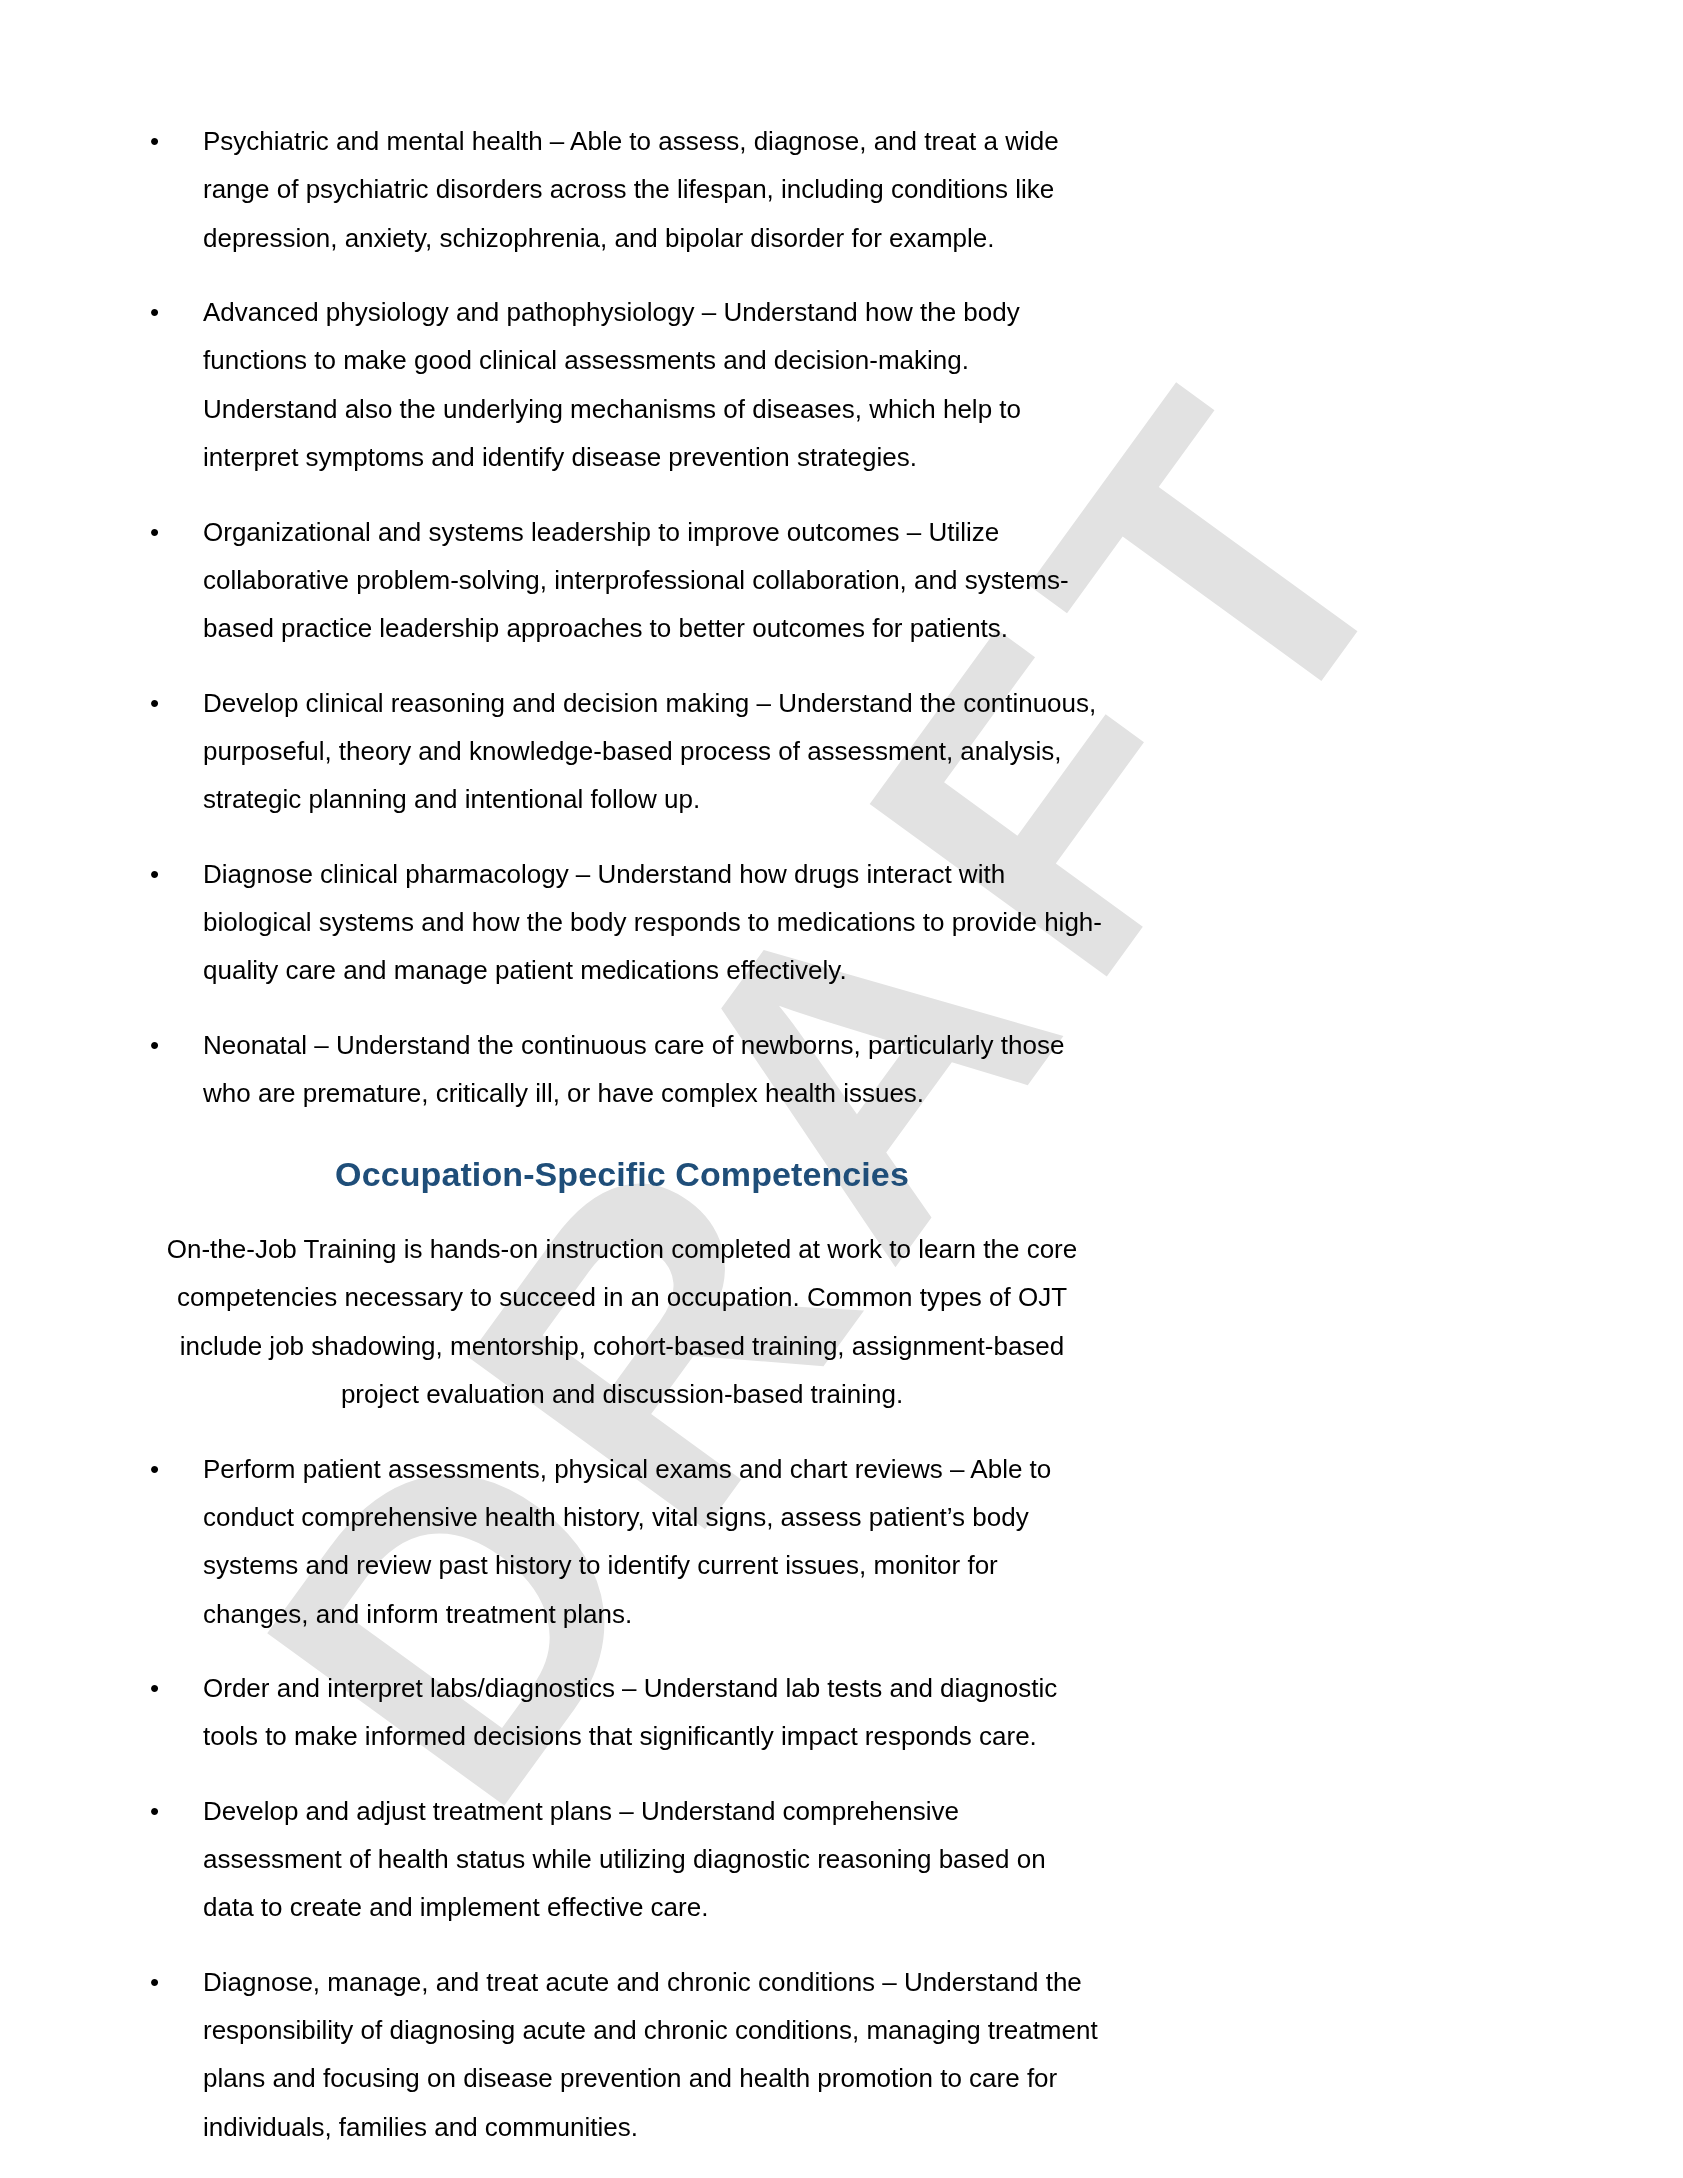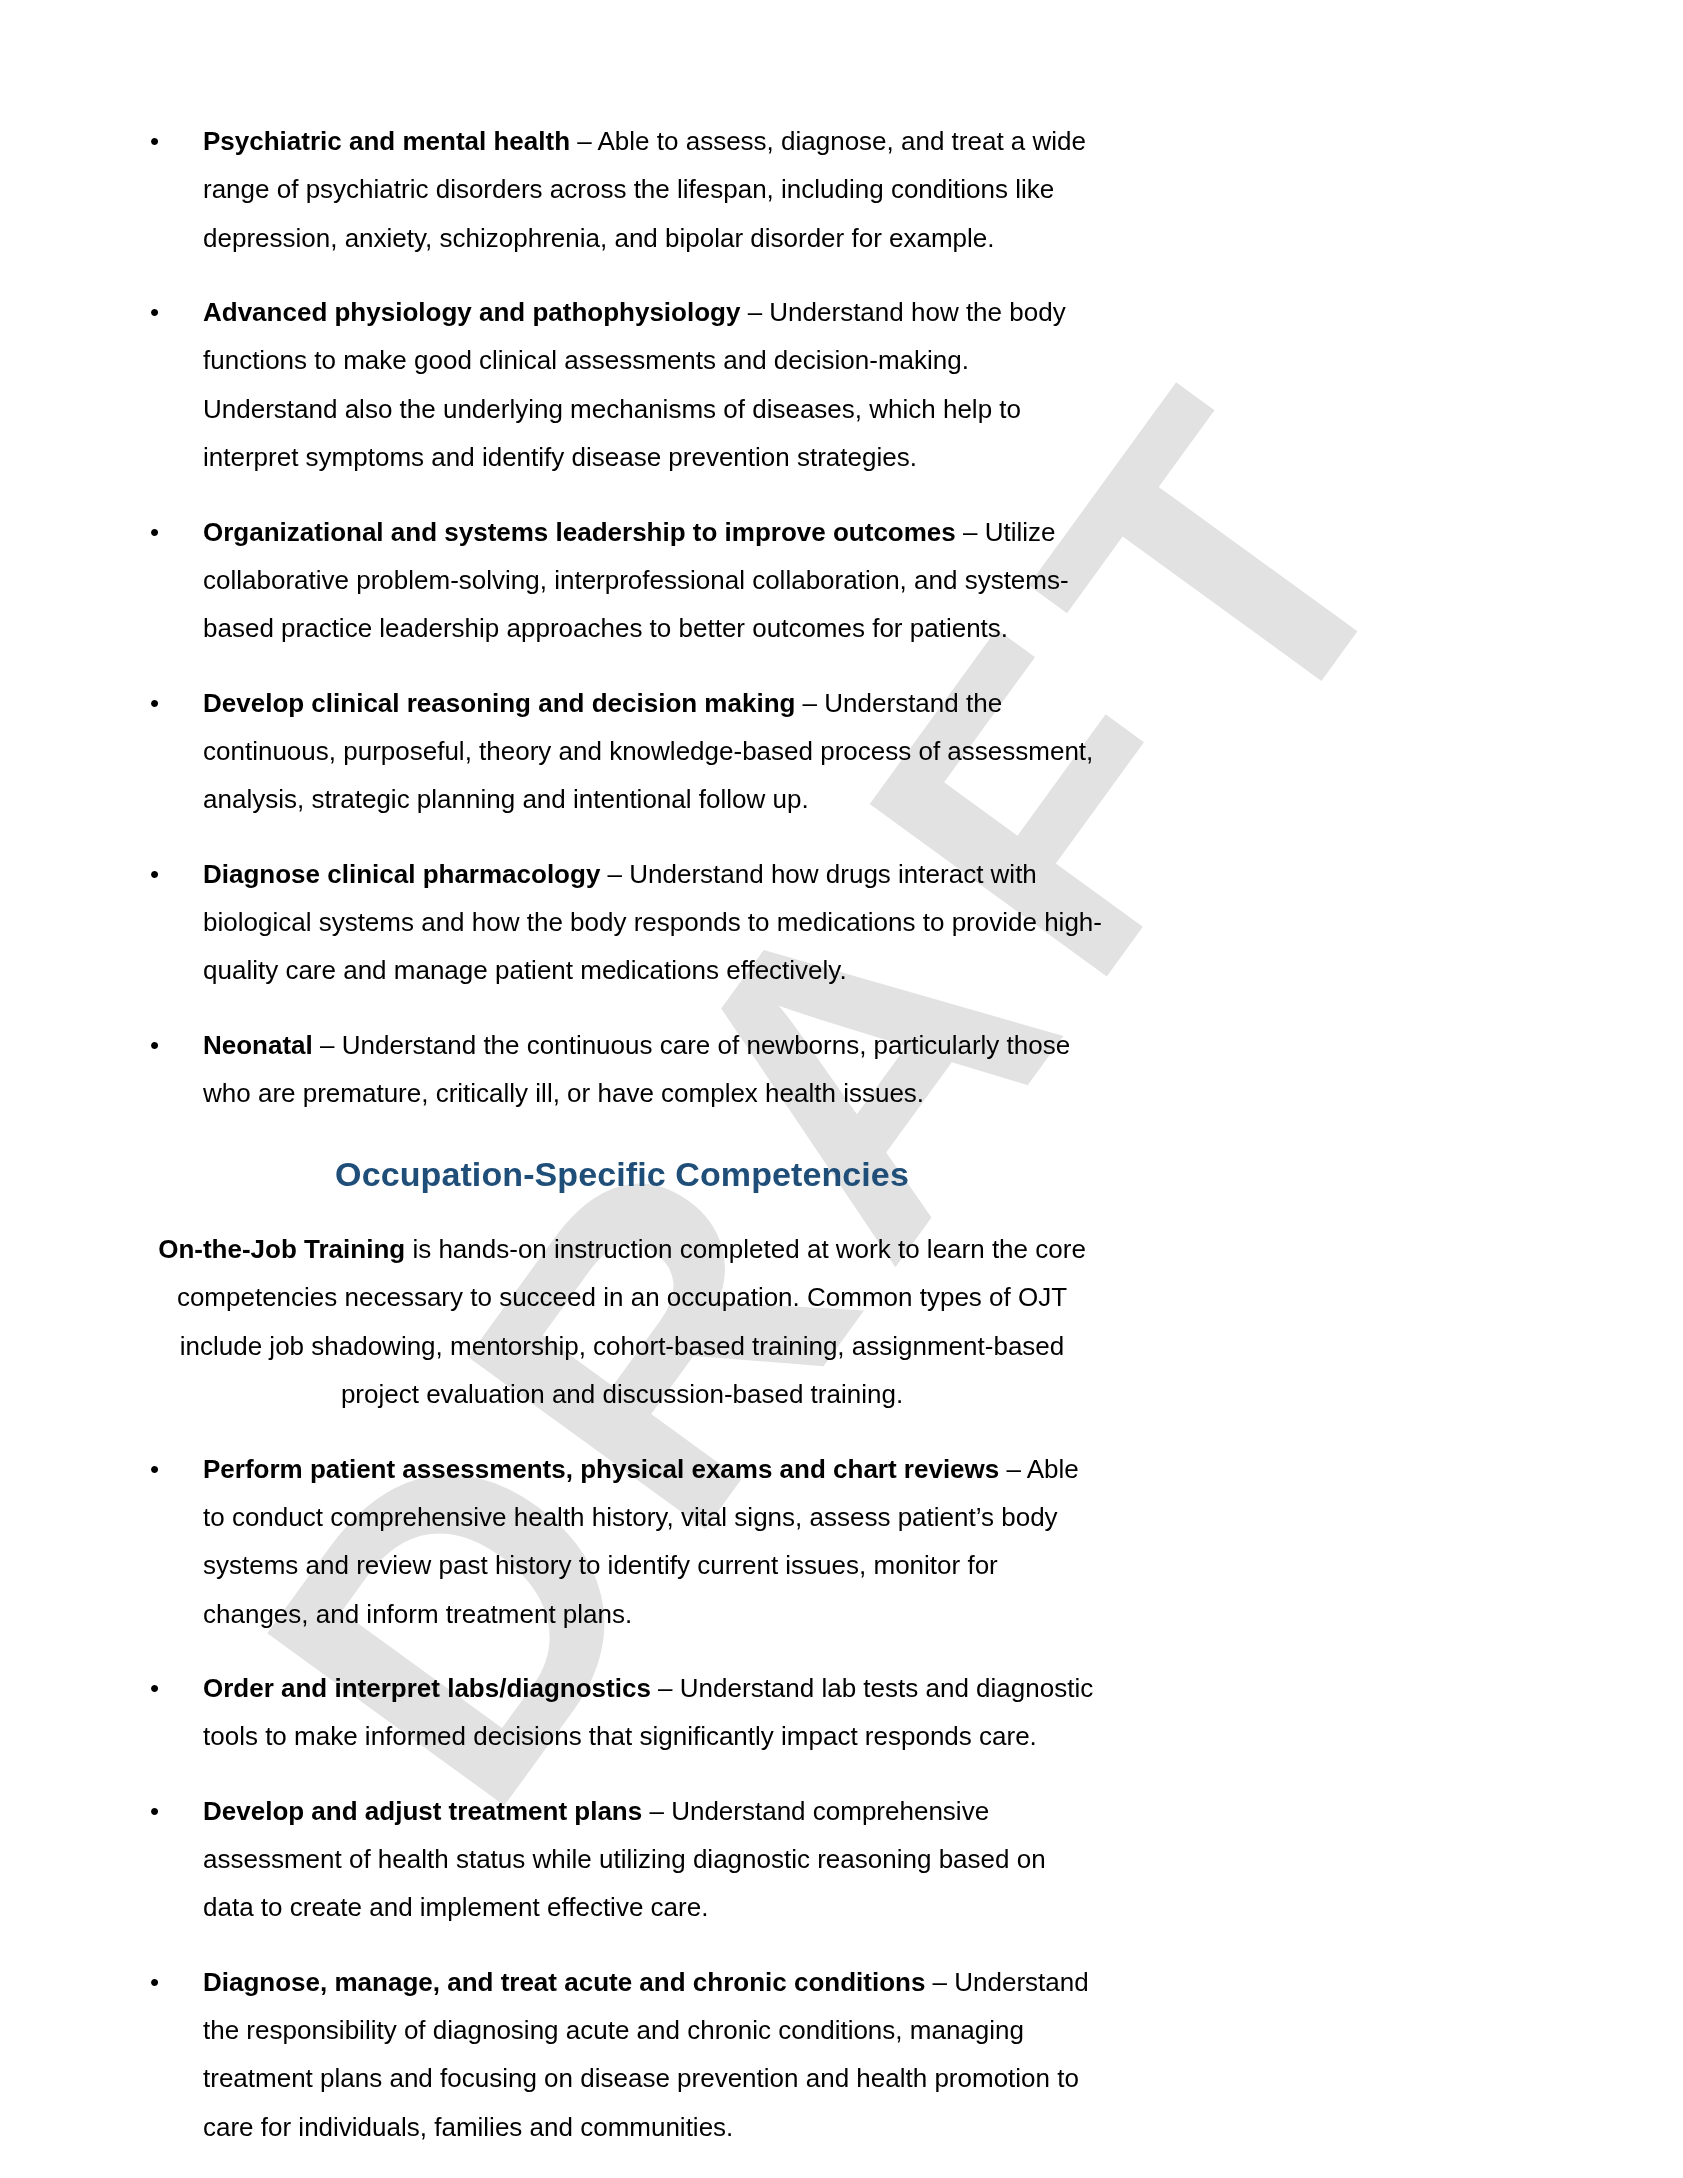--- a/index.html
+++ b/index.html
@@ -68,21 +68,21 @@
 
   li.bullet .marker {
     position: absolute;
     left: 8px;
     top: 0;
     font-size: 26px;
     line-height: 1.86;
   }
 
   .lead {
-    font-weight: 700;
+    font-weight: 400;
   }
 
   .dash {
     font-weight: 400;
   }
 
   .rest {
     font-weight: 400;
   }
 

